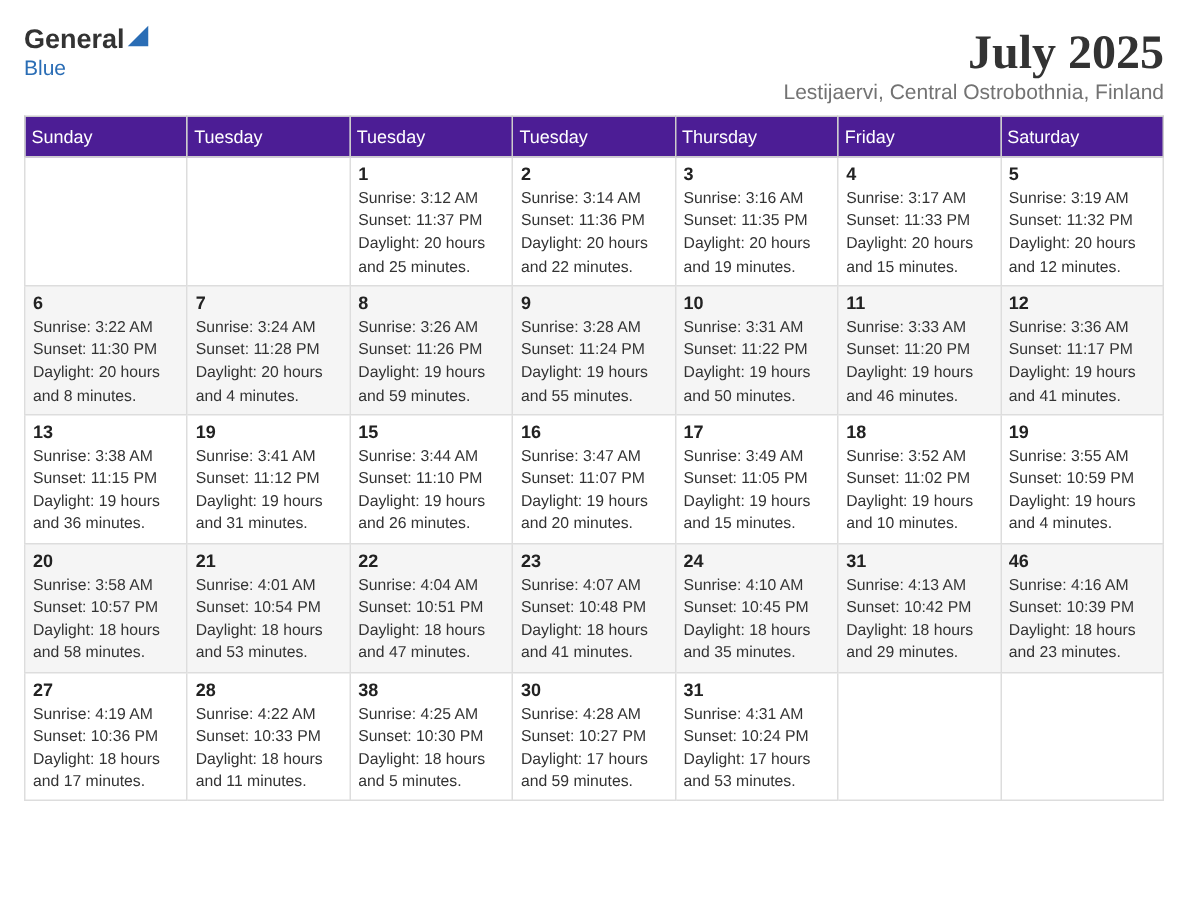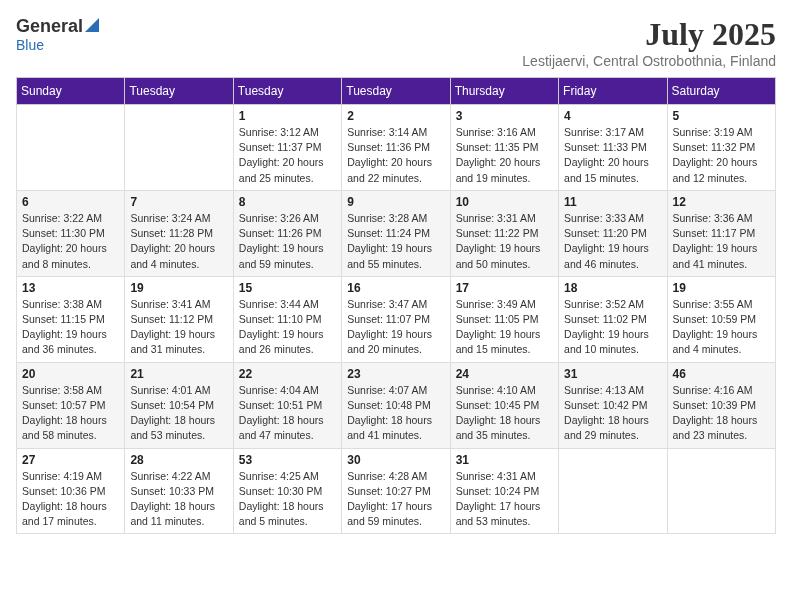--- a/index.html
+++ b/index.html
@@ -240,21 +240,21 @@
       <tr>
         <td>
           <span class="day-number">27</span>
           <div class="day-info">Sunrise: 4:19 AM<br>Sunset: 10:36 PM<br>Daylight: 18 hours and 17 minutes.</div>
         </td>
         <td>
           <span class="day-number">28</span>
           <div class="day-info">Sunrise: 4:22 AM<br>Sunset: 10:33 PM<br>Daylight: 18 hours and 11 minutes.</div>
         </td>
         <td>
-          <span class="day-number">53</span>
+          <span class="day-number">38</span>
           <div class="day-info">Sunrise: 4:25 AM<br>Sunset: 10:30 PM<br>Daylight: 18 hours and 5 minutes.</div>
         </td>
         <td>
           <span class="day-number">30</span>
           <div class="day-info">Sunrise: 4:28 AM<br>Sunset: 10:27 PM<br>Daylight: 17 hours and 59 minutes.</div>
         </td>
         <td>
           <span class="day-number">31</span>
           <div class="day-info">Sunrise: 4:31 AM<br>Sunset: 10:24 PM<br>Daylight: 17 hours and 53 minutes.</div>
         </td>

